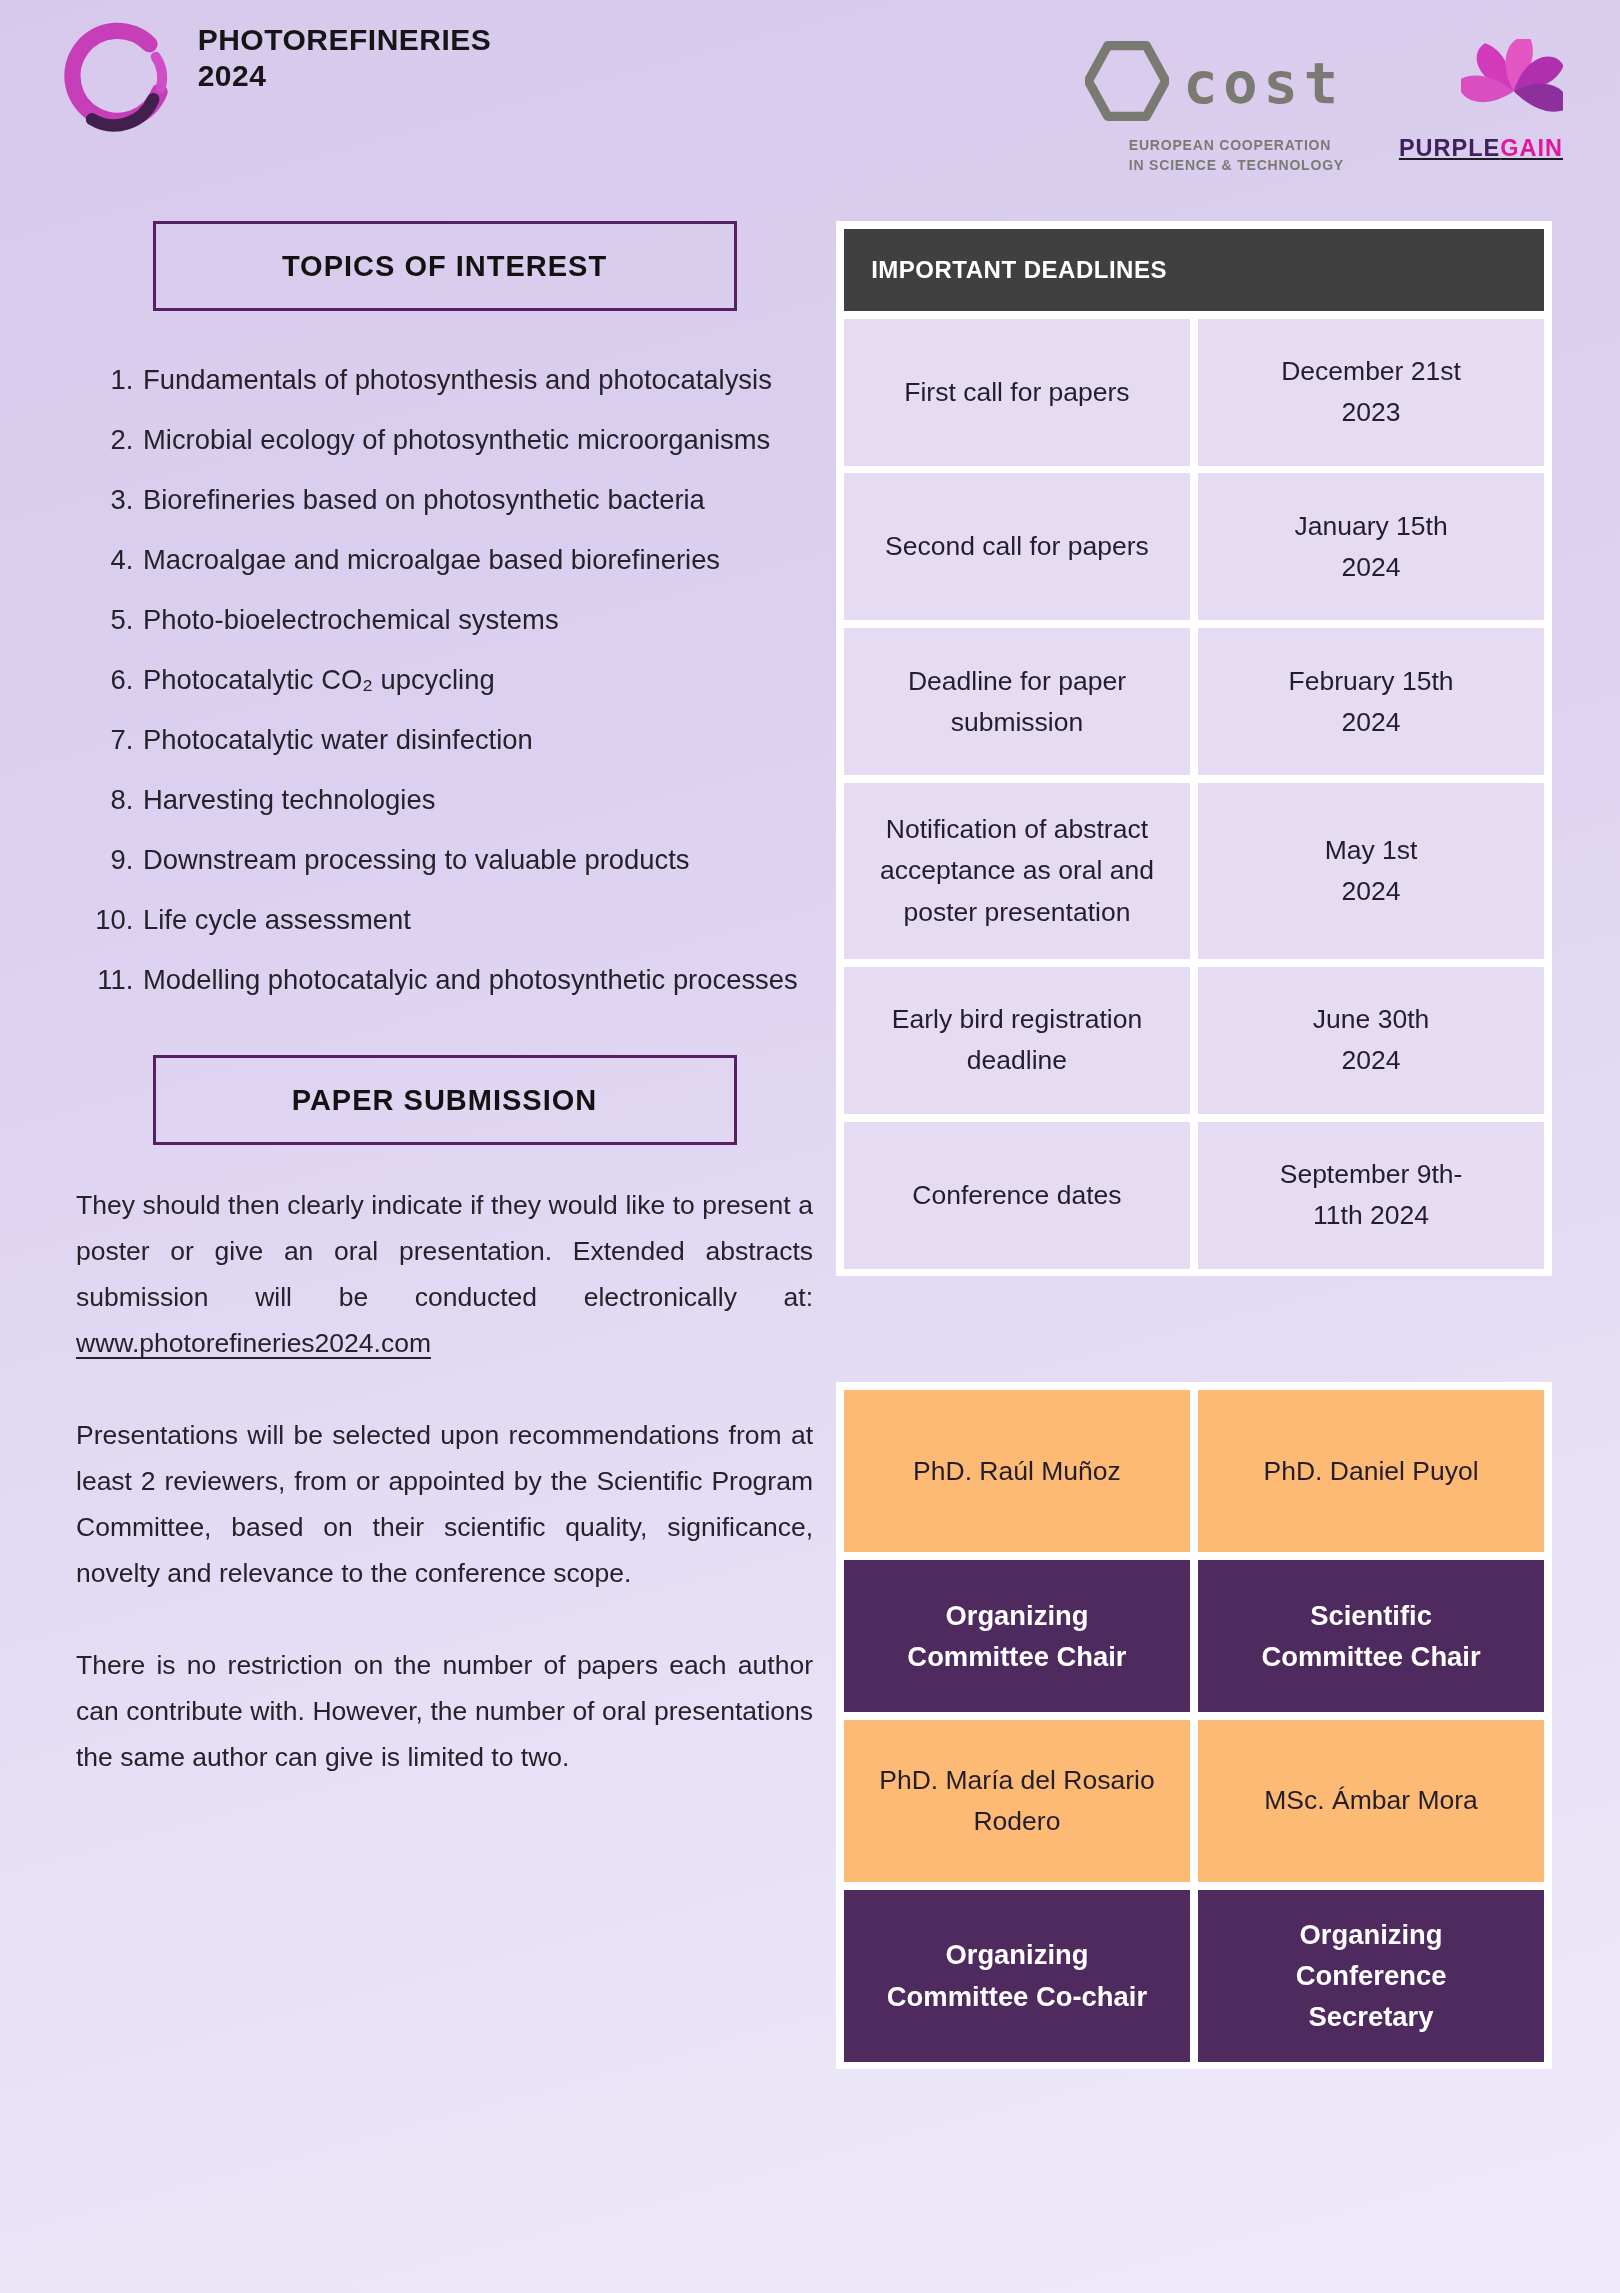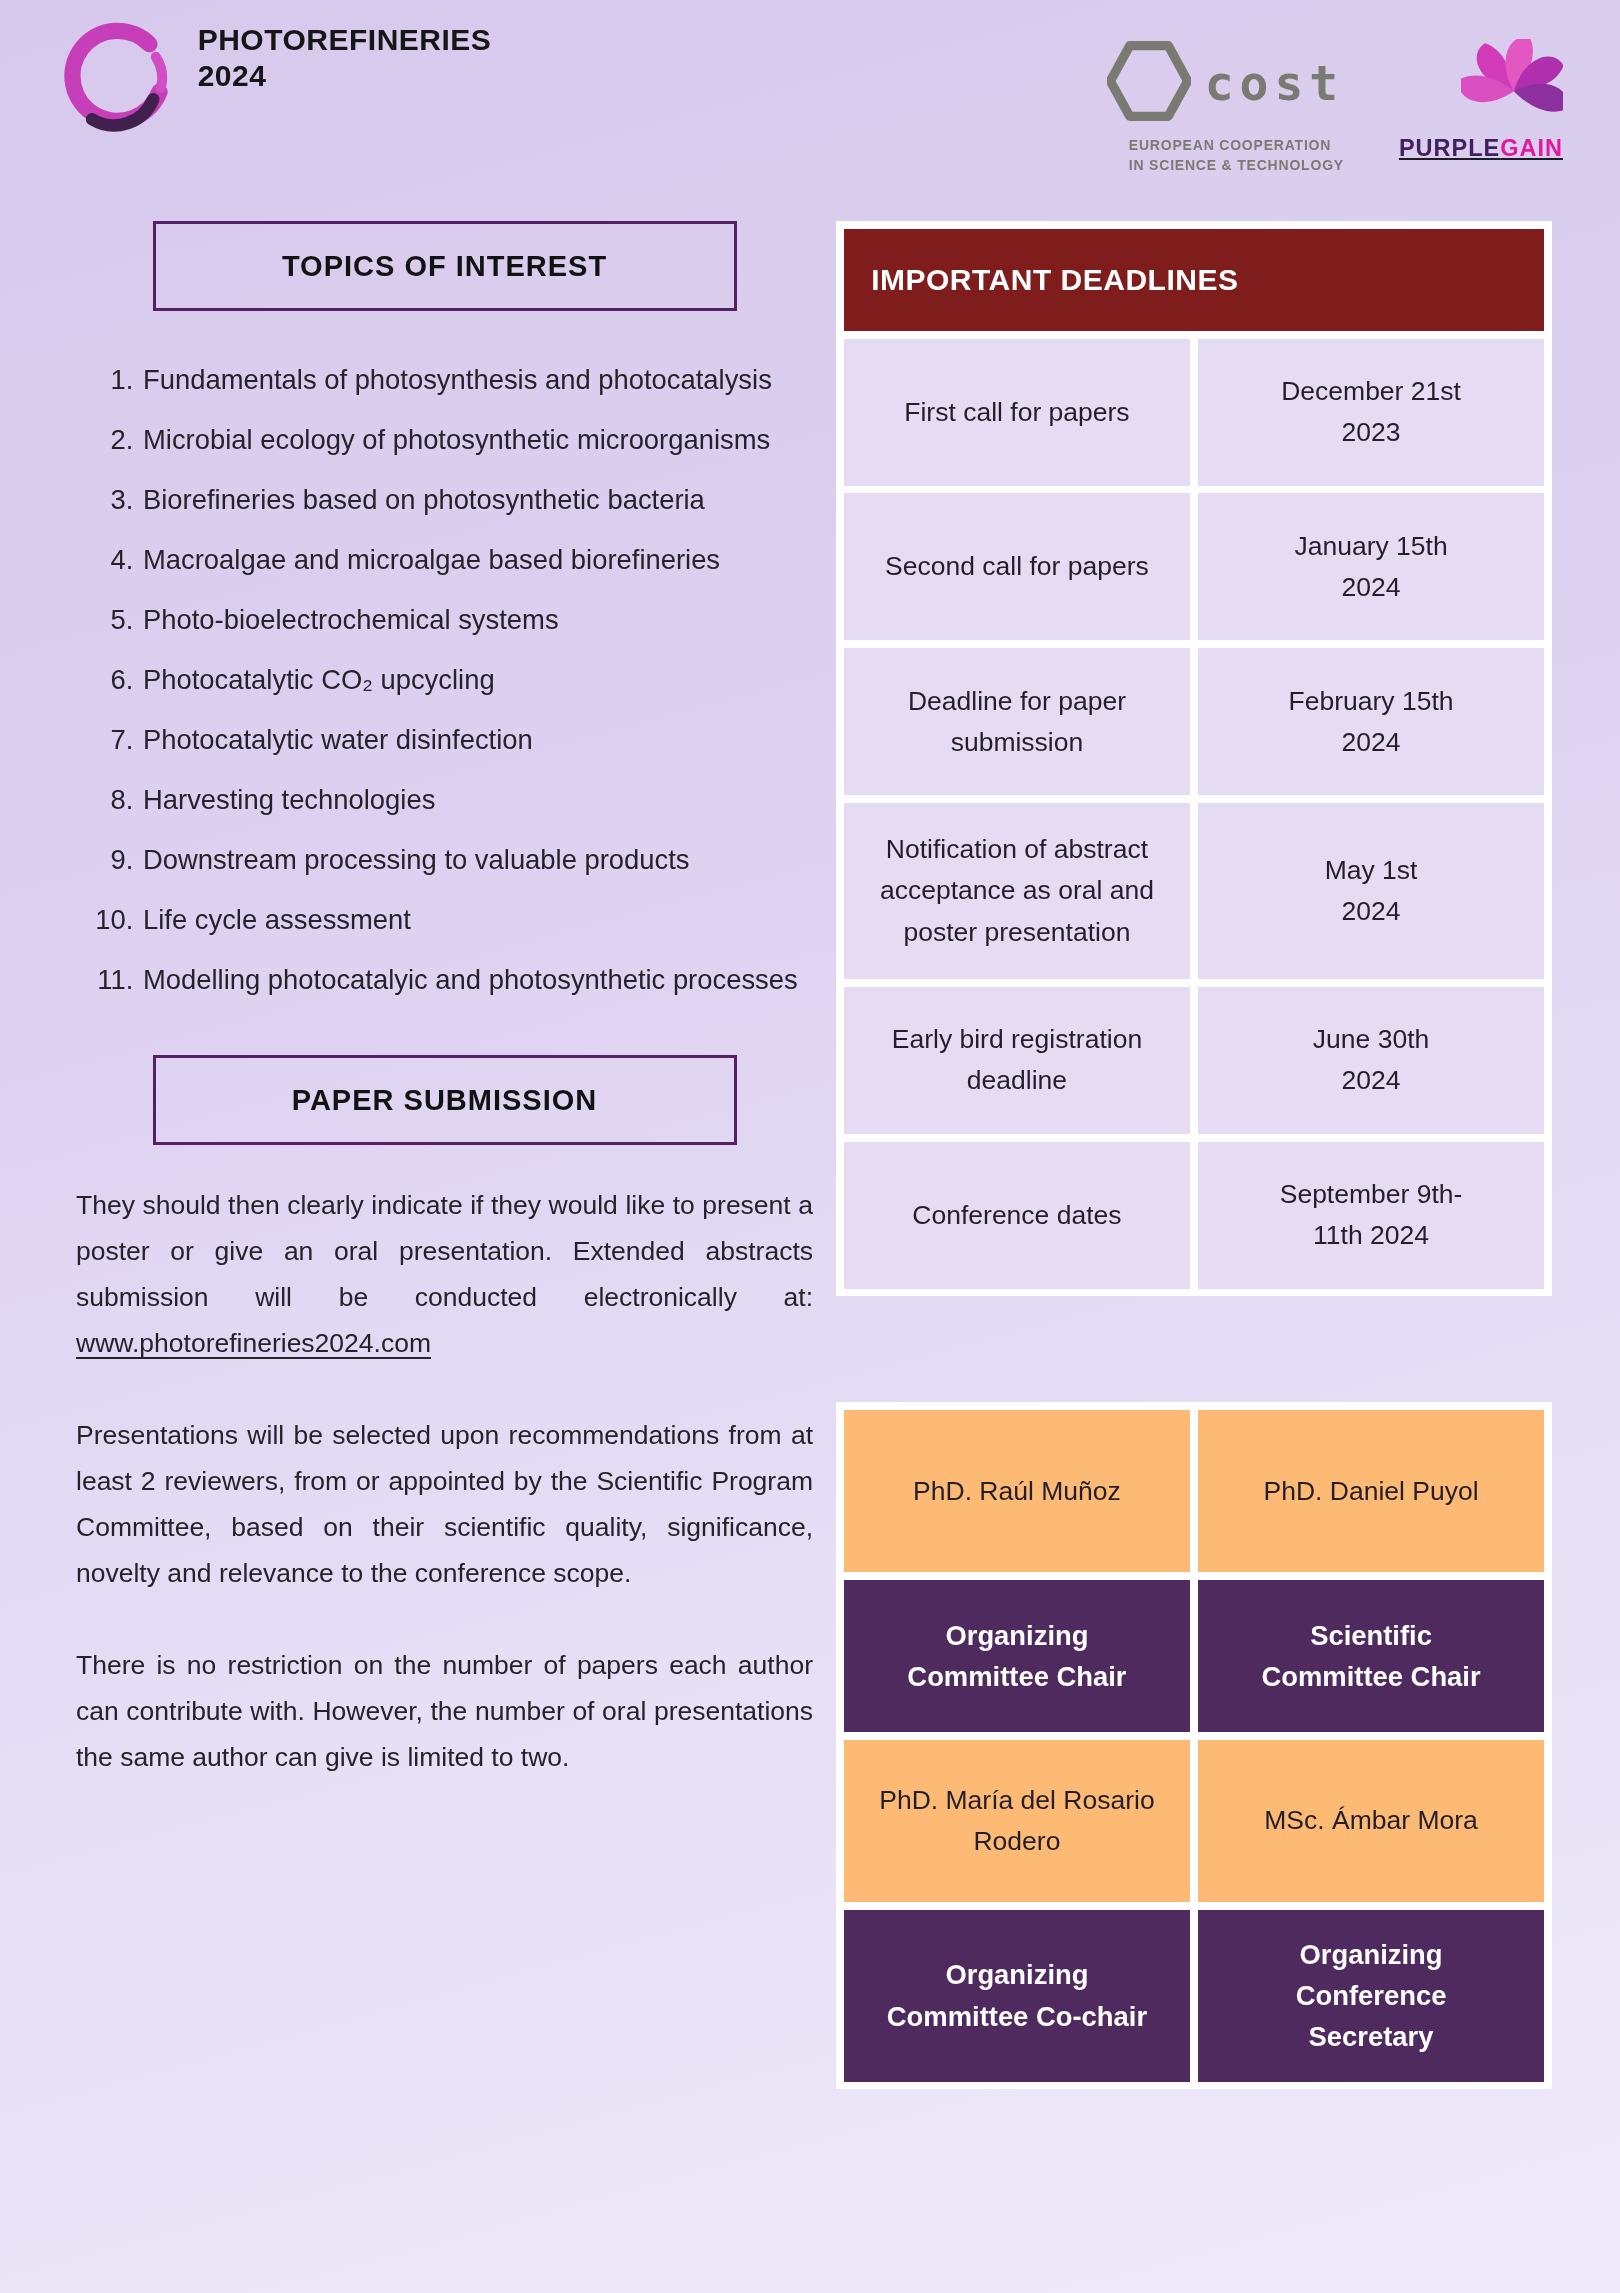--- a/index.html
+++ b/index.html
@@ -11,21 +11,21 @@
     color:#1e1a22;
     overflow:hidden;
   }
   
   .header{position:absolute;left:57px;top:21.6px;width:1506px;display:flex;justify-content:space-between;align-items:flex-start;}
   .brand{display:flex;gap:15.7px;}
   .brand-title{font-size:30px;font-weight:800;letter-spacing:0.5px;line-height:1.22;color:#161616;}
   .logos-right{display:flex;align-items:flex-start;gap:33px;margin-top:17.6px;}
   .cost{display:flex;flex-direction:column;align-items:center;}
   .cost-top{display:flex;align-items:center;gap:13.7px;}
-  .cost-word{font-family:"DejaVu Sans Mono", monospace;font-weight:700;font-size:48px;color:#7b7a72;letter-spacing:5.9px;line-height:1;}
+  .cost-word{font-family:"DejaVu Sans Mono", monospace;font-weight:700;font-size:57px;color:#7b7a72;letter-spacing:5.9px;line-height:1;}
   .cost-caption{margin-top:7.8px;font-size:14px;font-weight:700;color:#7b7a72;letter-spacing:0.8px;text-align:left;line-height:1.45;align-self:flex-end;}
   .purplegain{display:flex;flex-direction:column;align-items:flex-end;width:186px;text-decoration:underline;}
   .pg-text{font-size:23.5px;font-weight:800;letter-spacing:1px;margin-top:2px;}
   .pg-purple{color:#41215d;}
   .pg-gain{color:#e0189e;}
   
   .col-left{position:absolute;left:76px;top:221px;width:737px;}
   .title-box{
     width:584px;margin:0 auto;border:3.9px solid #572064;
     padding:25.5px 7.8px;text-align:center;
@@ -36,23 +36,23 @@
   ol.topics li{padding-left:2px;}
   .paper-box-wrap{margin-top:45px;}
   .body-text{font-size:26.5px;line-height:46px;text-align:justify;margin:0 0 46px 0;color:#26222b;}
   .body-text:first-of-type{margin-top:37px;}
   .body-text b{font-weight:800;color:#1c1720;}
   .link{color:inherit;text-decoration:underline;text-decoration-thickness:2px;text-underline-offset:4.9px;cursor:pointer;}
   
   .col-right{position:absolute;left:836px;top:221px;width:716px;}
   .frame{background:#ffffff;padding:7.8px;box-sizing:border-box;}
   .deadline-header{
-    background:#7f1d1d;color:#ffffff;
-    height:102px;display:flex;align-items:center;
-    padding-left:27.4px;font-size:30px;font-weight:800;letter-spacing:0.5px;
+    background:#404040;color:#ffffff;
+    height:82px;display:flex;align-items:center;
+    padding-left:27.4px;font-size:24px;font-weight:800;letter-spacing:0.5px;
   }
   .grid-2{display:grid;grid-template-columns:1fr 1fr;gap:7.8px;margin-top:7.8px;}
   .cell{
     background:#e5dcf4;display:flex;align-items:center;justify-content:center;
     text-align:center;font-size:26.5px;line-height:1.55;padding:13.7px 25.5px;box-sizing:border-box;
     color:#241e2c;
   }
   .cell.h150{min-height:147px;}
   .cell.h180{min-height:176px;}
   .pre{white-space:pre-line;}

